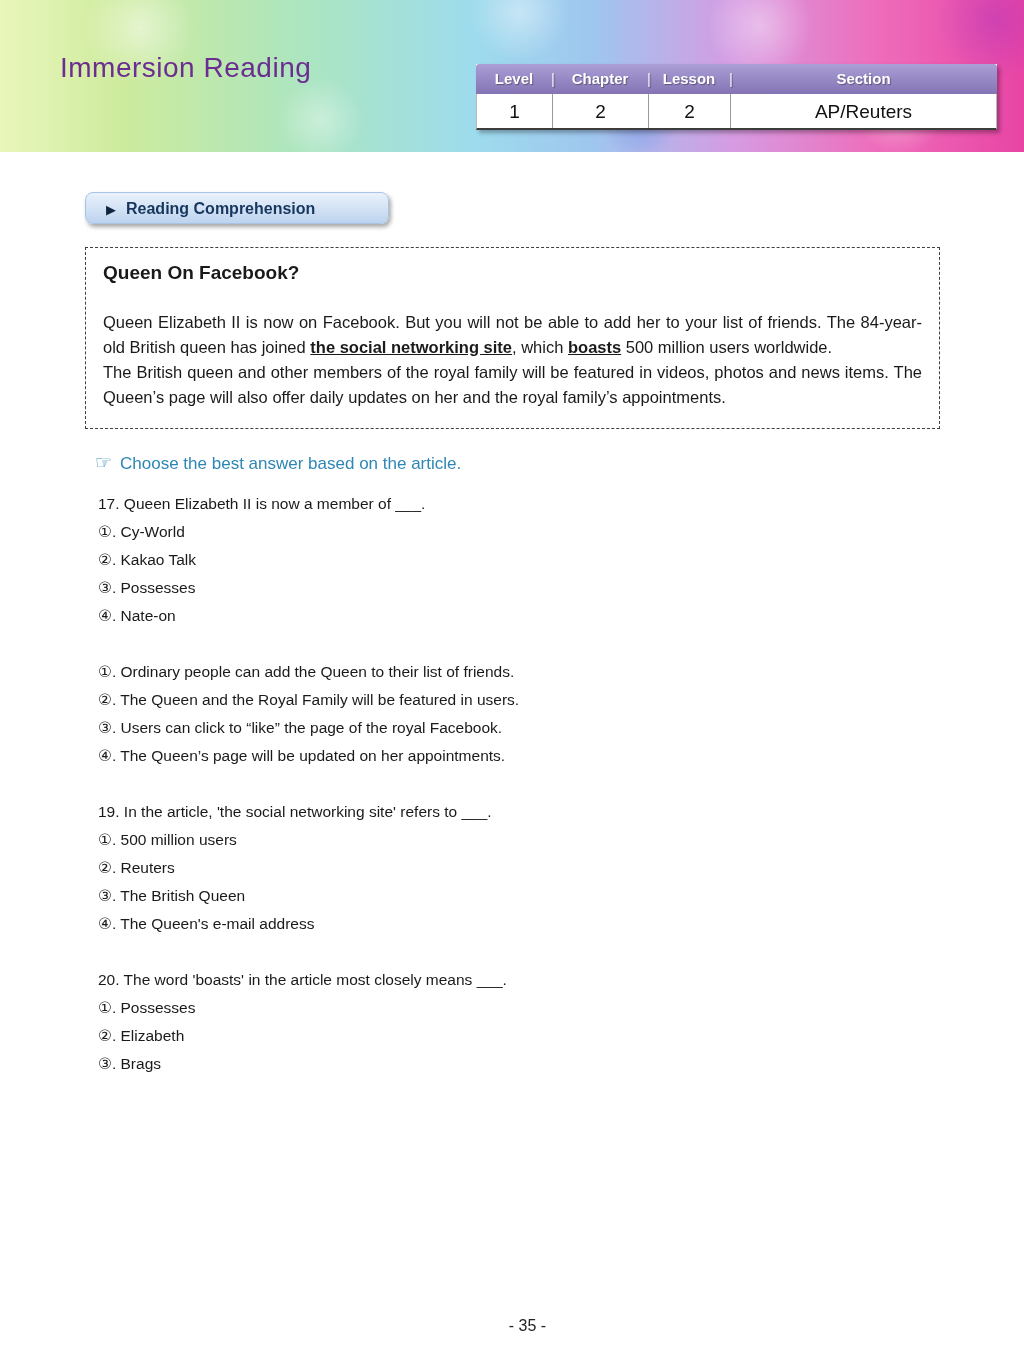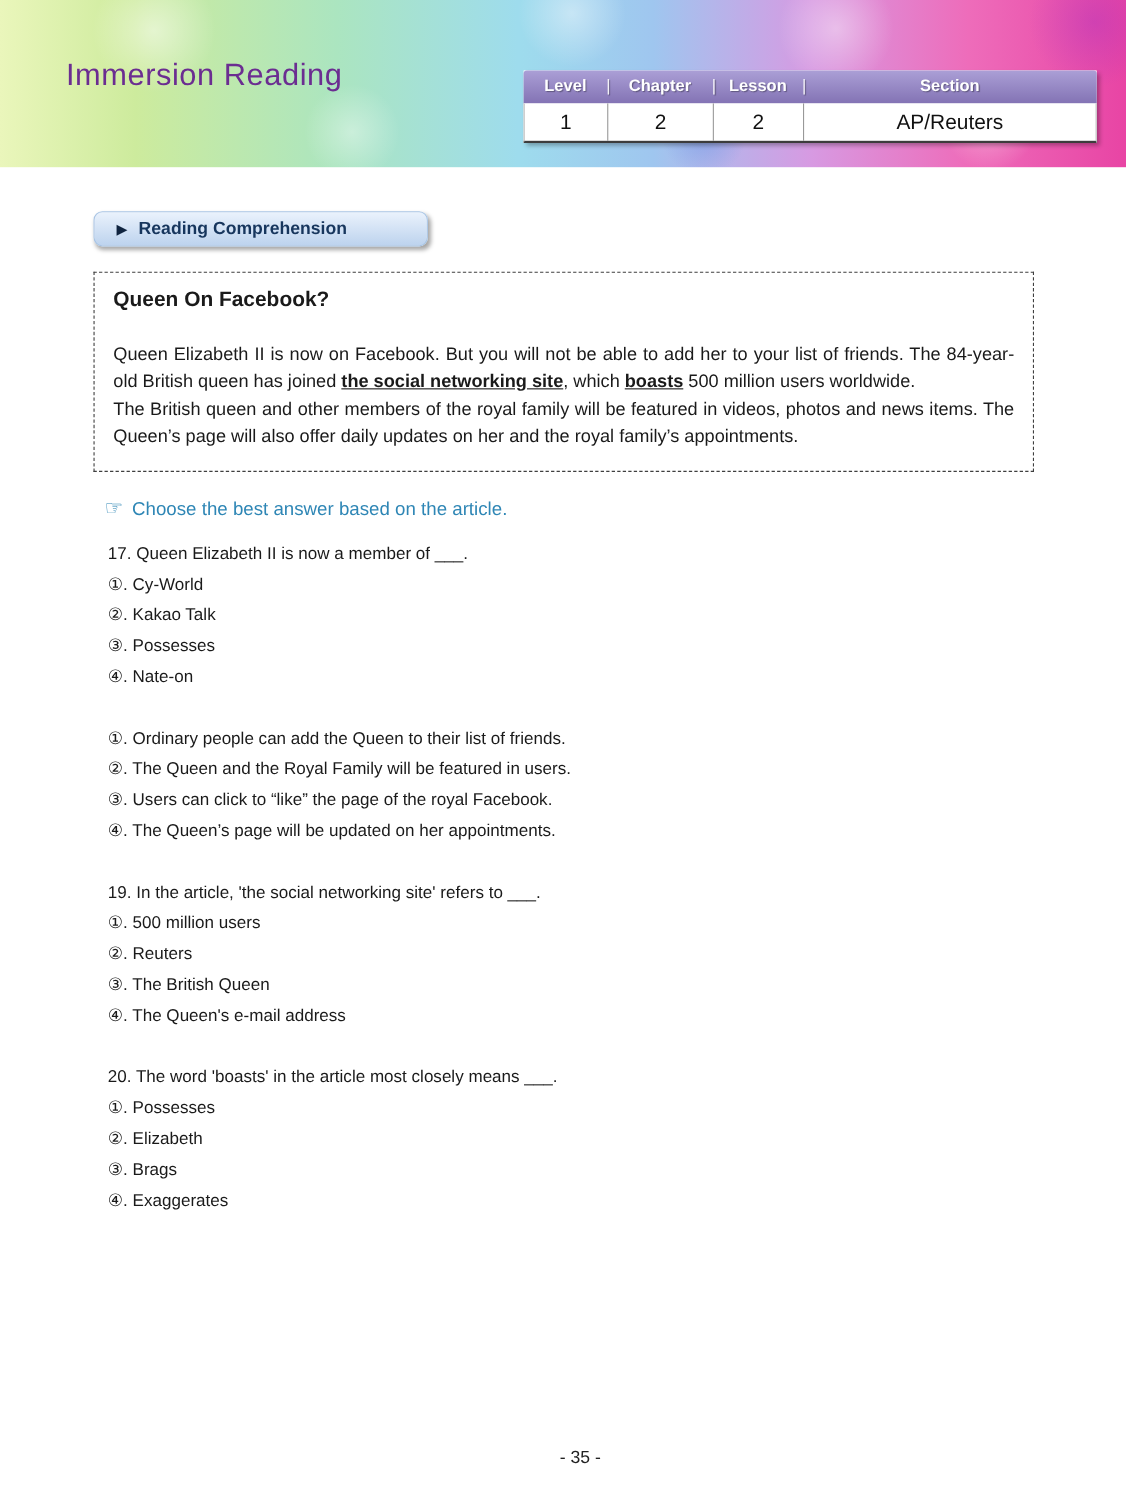--- a/index.html
+++ b/index.html
@@ -164,18 +164,17 @@
     <div class="q-option">②. Reuters</div>
     <div class="q-option">③. The British Queen</div>
     <div class="q-option">④. The Queen's e-mail address</div>
   </div>
 
   <div class="question">
     <div class="q-title">20. The word 'boasts' in the article most closely means ___.</div>
     <div class="q-option">①. Possesses</div>
     <div class="q-option">②. Elizabeth</div>
     <div class="q-option">③. Brags</div>
-    <div class="q-option">④. Exaggerates</div>
   </div>
 
 </section>
 
 <footer class="footer">- 35 -</footer>
 
 </body></html>

